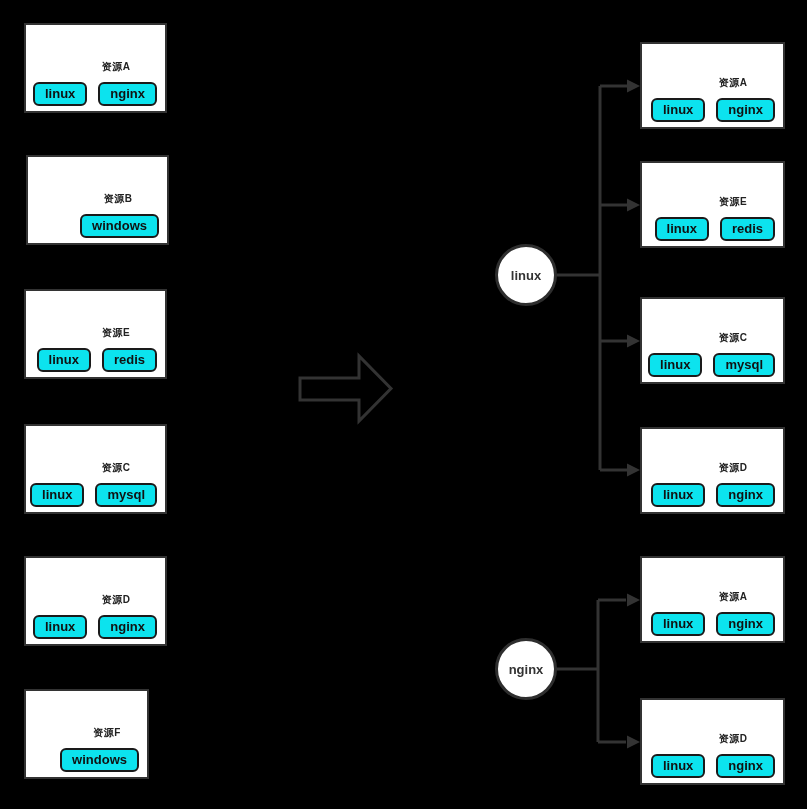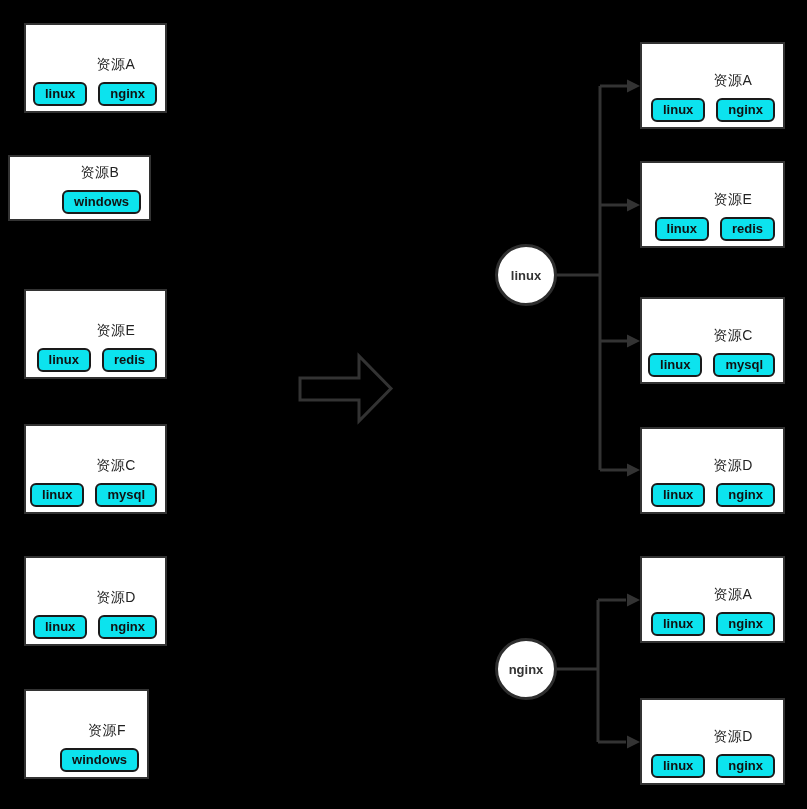--- a/index.html
+++ b/index.html
@@ -31,22 +31,22 @@
   .card{
     position:absolute;
     background:var(--card-bg);
     border:2px solid var(--card-border);
     display:flex;
     flex-direction:column;
     justify-content:flex-end;
   }
   .card-title{
     text-align:center;
-    font-size:14px;
-    font-weight:400;
+    font-size:10px;
+    font-weight:700;
     color:var(--title-text);
     margin-bottom:8px;
     letter-spacing:.5px;
     margin-left:41px;
   }
   .tag-row{
     display:flex;
     justify-content:flex-end;
     gap:11px;
     padding:0 8px 5px 8px;
@@ -97,21 +97,21 @@
   </svg>
 
   <div class="card" style="left:24px;top:23px;width:143px;height:90px">
     <div class="card-title">资源A</div>
     <div class="tag-row">
       <span class="tag">linux</span>
       <span class="tag">nginx</span>
     </div>
   </div>
 
-  <div class="card" style="left:8px;top:155px;width:143px;height:66px">
+  <div class="card" style="left:26px;top:155px;width:143px;height:90px">
     <div class="card-title">资源B</div>
     <div class="tag-row">
       <span class="tag">windows</span>
     </div>
   </div>
 
   <div class="card" style="left:24px;top:289px;width:143px;height:90px">
     <div class="card-title">资源E</div>
     <div class="tag-row">
       <span class="tag">linux</span>

